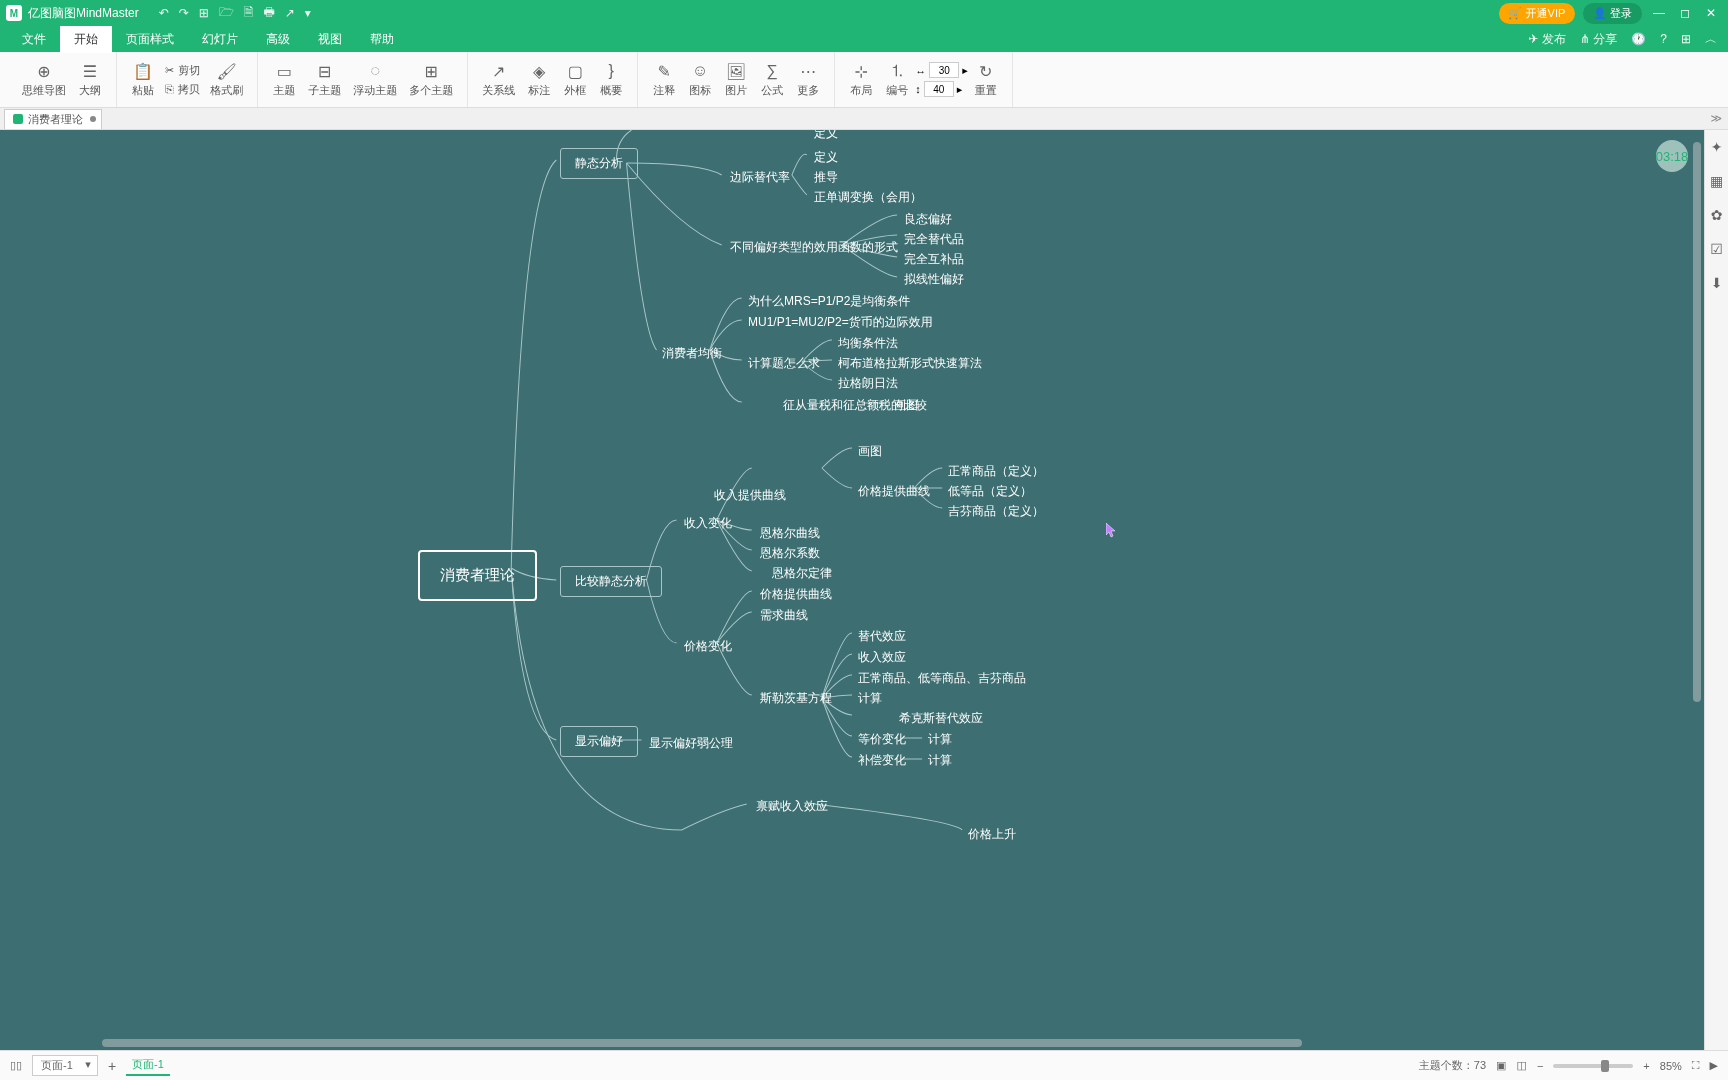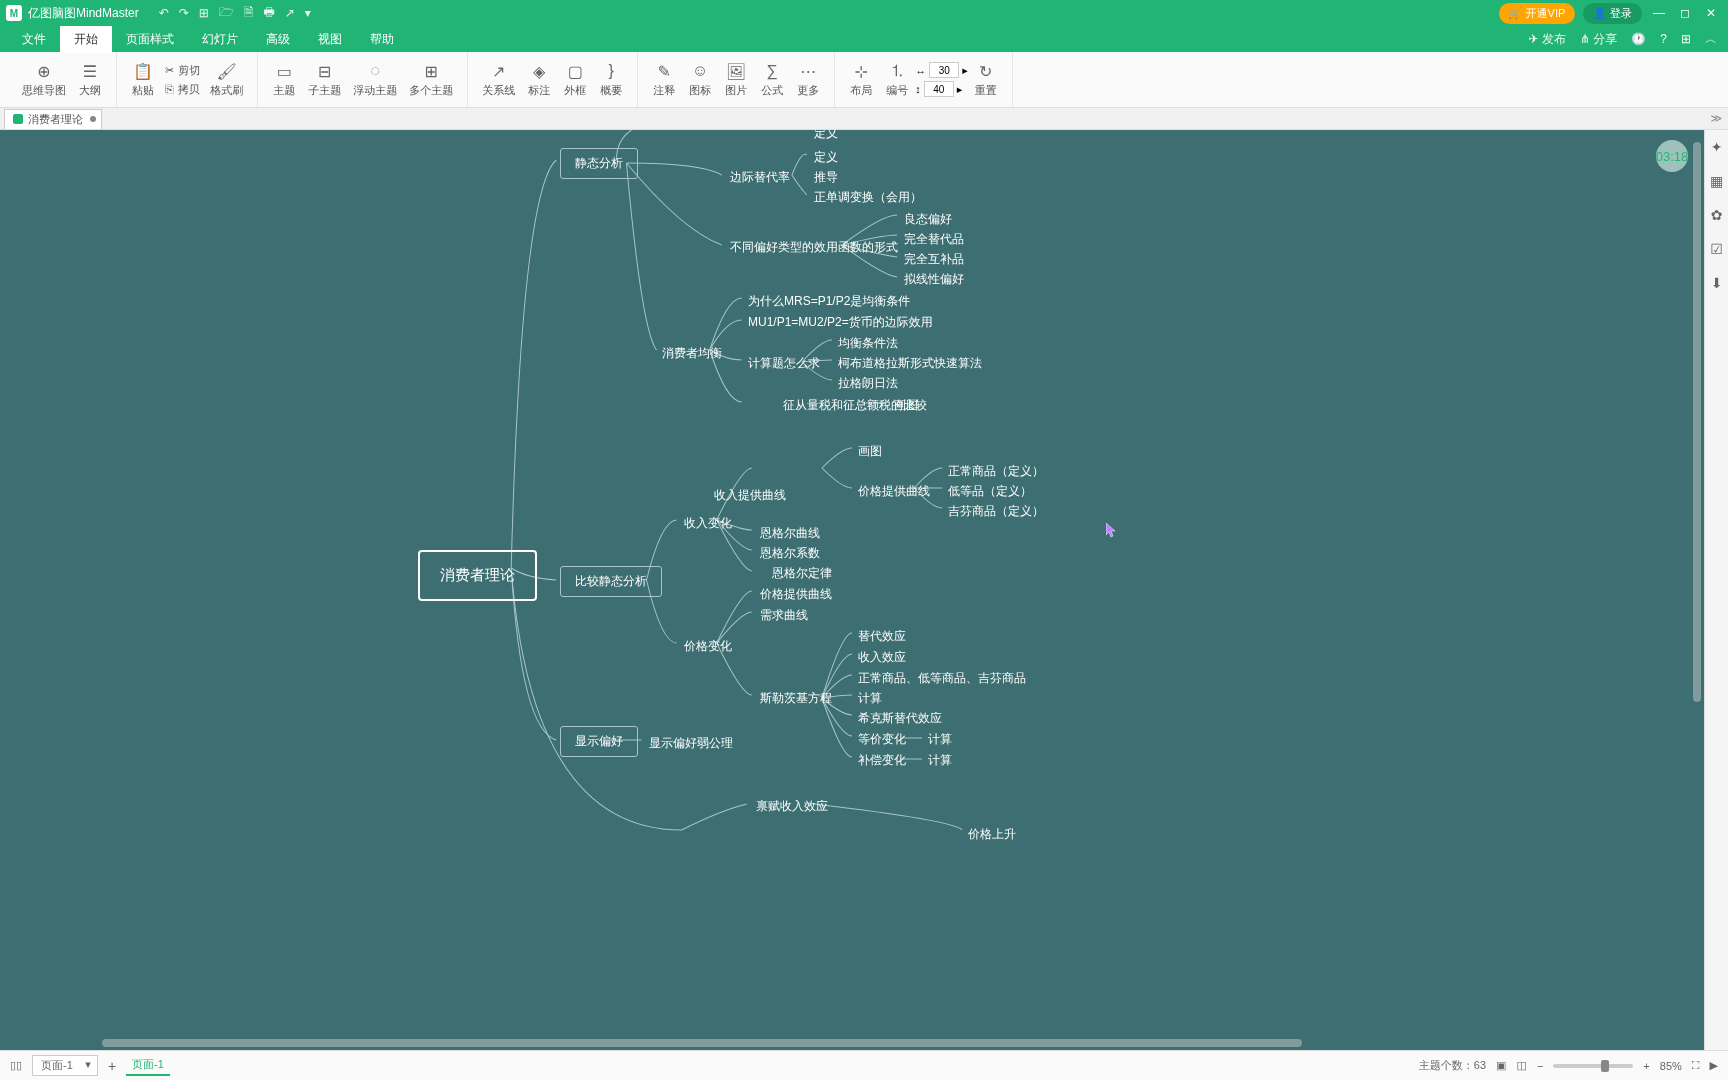--- a/index.html
+++ b/index.html
@@ -323,21 +323,21 @@
   <div class="node" style="left:754px;top:432px;margin-left:12px;">恩格尔定律</div>
 
   <div class="node" style="left:678px;top:505px;">价格变化</div>
   <div class="node" style="left:754px;top:453px;">价格提供曲线</div>
   <div class="node" style="left:754px;top:474px;">需求曲线</div>
   <div class="node" style="left:754px;top:557px;">斯勒茨基方程</div>
   <div class="node" style="left:852px;top:495px;">替代效应</div>
   <div class="node" style="left:852px;top:516px;">收入效应</div>
   <div class="node" style="left:852px;top:537px;">正常商品、低等商品、吉芬商品</div>
   <div class="node" style="left:852px;top:557px;">计算</div>
-  <div class="node" style="left:852px;top:577px;">希克斯替代效应</div>
+  <div class="node" style="left:893px;top:577px;">希克斯替代效应</div>
   <div class="node" style="left:852px;top:598px;">等价变化</div>
   <div class="node" style="left:922px;top:598px;">计算</div>
   <div class="node" style="left:852px;top:619px;">补偿变化</div>
   <div class="node" style="left:922px;top:619px;">计算</div>
 
   <div class="node" style="left:643px;top:602px;">显示偏好弱公理</div>
   <div class="node" style="left:750px;top:665px;">禀赋收入效应</div>
   <div class="node" style="left:962px;top:693px;">价格上升</div>
 
 </div>
@@ -364,21 +364,21 @@
 </svg>
 
 <div class="statusbar">
   <div class="page-tabs">
     <span>▯▯</span>
     <div class="page-sel">页面-1</div>
     <span class="add-page">+</span>
     <span class="page-tab">页面-1</span>
   </div>
   <div class="status-right">
-    <span><span>主题个数：</span><span>63</span></span>
+    <span><span>主题个数：</span><span>73</span></span>
     <span>▣</span>
     <span>◫</span>
     <span>−</span>
     <div class="zoom-slider">
         <div class="zoom-thumb"></div>
       </div>
     <span>+</span>
     <span>85%</span>
     <span>⛶</span>
     <span>▶</span>

